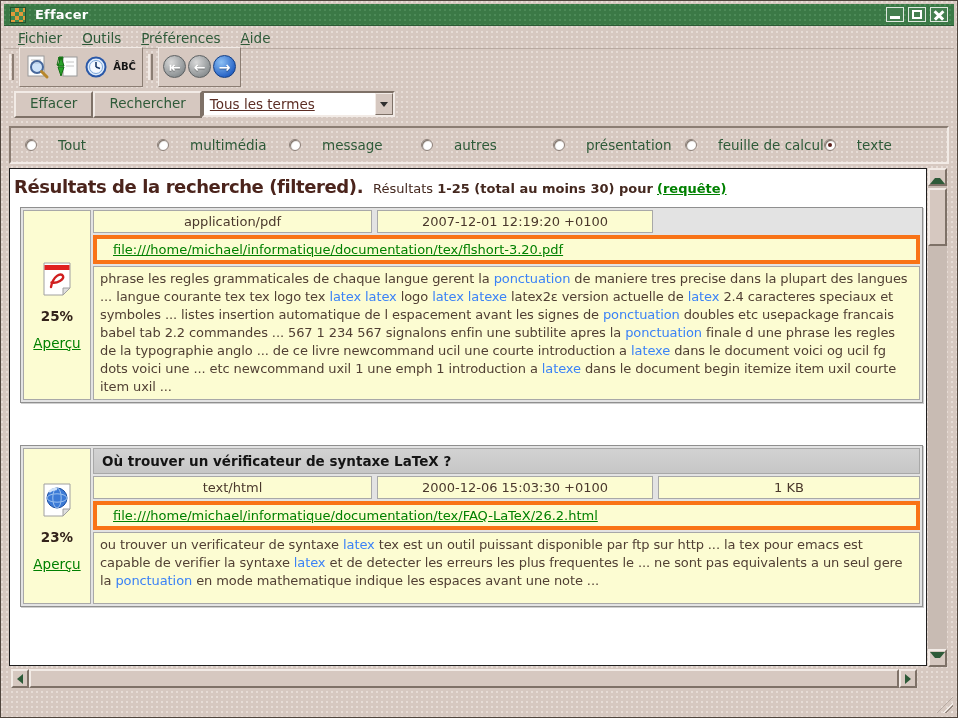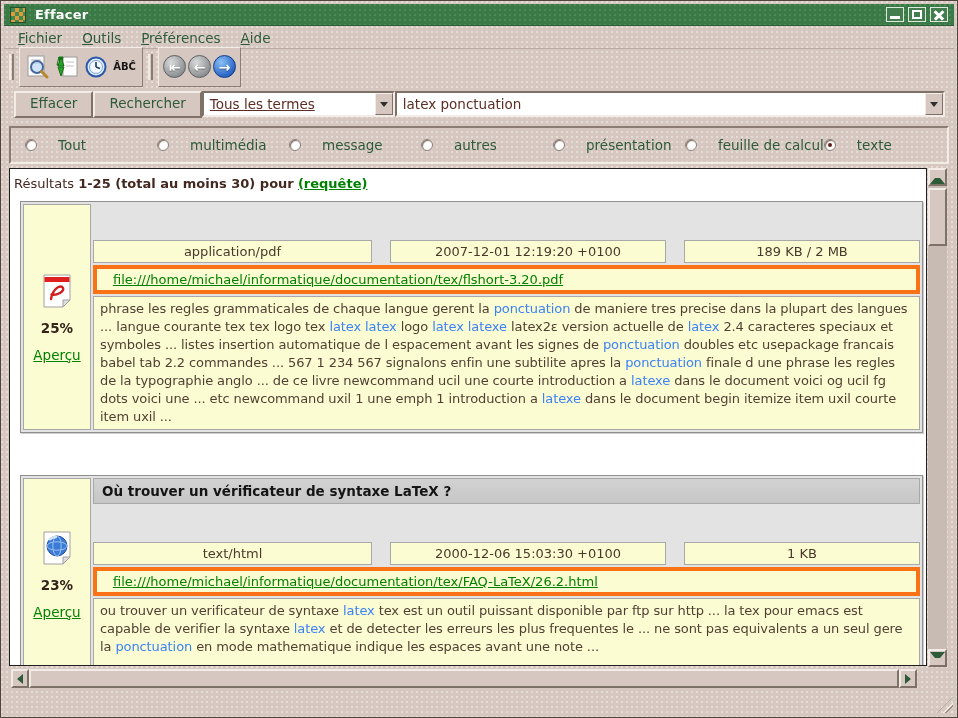--- a/index.html
+++ b/index.html
@@ -136,21 +136,21 @@
     padding:6px 2px;
   }
   .r-relevance { font-size:13.5px; font-weight:bold; color:#33231a; }
   .r-preview { font-size:13.5px; }
 
   .r-right { flex:1; display:flex; flex-direction:column; gap:2px; min-width:0; }
   .r-title {
     background:linear-gradient(#d2d2d2,#c6c6c6); border:1px solid #a8a8a8;
     font-size:13.5px; font-weight:bold; color:#141414; padding:4px 8px;
   }
-  .r-meta { display:flex; gap:18px;margin-top:36px; }
+  .r-meta { display:flex; gap:5px; }
   .r-meta > div {
     background:#fcfcd2; border:1px solid #a8a8a8; font-size:13px; color:#4a382c;
     text-align:center; padding:3px 4px; white-space:nowrap; overflow:hidden;
   }
   .c-mime { flex:0 0 279px; }
   .c-date { flex:0 0 276px; }
   .c-size { flex:1; }
   .r-url { background:#fcfcd2; border:4px solid #f97316; padding:3px 16px; font-size:13px; white-space:nowrap; overflow:hidden; }
   .r-snippet {
     background:#fcfcd2; border:1px solid #a8a8a8; padding:3px 6px; min-height:72px;
@@ -257,26 +257,20 @@
 
   <div class="searchrow">
     <button class="pushbtn">Effacer</button>
     <button class="pushbtn">Rechercher</button>
     <div class="combo mode-combo">
       <span class="cv">Tous les termes</span>
       <span class="combo-arrow">
           <i></i>
         </span>
     </div>
-    <div class="combo query-combo">
-      <input class="query-input" value="latex ponctuation" style="">
-      <span class="combo-arrow">
-          <i></i>
-        </span>
-    </div>
   </div>
 
   <div class="filters" id="filters">
       <label class="radio-item">
         <span class="radio"></span>
         <span class="rlabel">Tout</span>
       </label>
       <label class="radio-item">
         <span class="radio"></span>
         <span class="rlabel">multimédia</span>
@@ -300,20 +294,21 @@
       <label class="radio-item checked">
         <span class="radio">
           <span class="dot"></span>
         </span>
         <span class="rlabel">texte</span>
       </label>
     </div>
 
   <div class="results">
     <div class="results-head">
+      <span class="results-heading">Résultats de la recherche (filtered).</span>
       <span class="results-summary">
         <span>Résultats</span>
         <b>1-25 (total au moins 30) pour</b>
         <a class="green-link">(requête)</a>
       </span>
     </div>
     <div class="entries" id="entries">
   <div class="result">
     <div class="r-left">
       <span class="r-icon">
@@ -325,21 +320,20 @@
         </svg>
 
       </span>
       <span class="r-relevance">25%</span>
       <a class="green-link r-preview">Aperçu</a>
     </div>
     <div class="r-right">
       <div class="r-meta">
         <div class="c-mime">application/pdf</div>
         <div class="c-date">2007-12-01 12:19:20 +0100</div>
-        <div class="c-size">189 KB / 2 MB</div>
       </div>
       <div class="r-url">
         <a class="green-link r-url-link">file:///home/michael/informatique/documentation/tex/flshort-3.20.pdf</a>
       </div>
       <div class="r-snippet"><span class="seg">phrase les regles grammaticales de chaque langue gerent la </span><span class="hl">ponctuation</span><span class="seg"> de maniere tres precise dans la plupart des langues ... langue courante tex tex logo tex </span><span class="hl">latex</span><span class="seg"> </span><span class="hl">latex</span><span class="seg"> logo </span><span class="hl">latex</span><span class="seg"> </span><span class="hl">latexe</span><span class="seg"> latex2ε version actuelle de </span><span class="hl">latex</span><span class="seg"> 2.4 caracteres speciaux et symboles ... listes insertion automatique de l espacement avant les signes de </span><span class="hl">ponctuation</span><span class="seg"> doubles etc usepackage francais babel tab 2.2 commandes ... 567 1 234 567 signalons enfin une subtilite apres la </span><span class="hl">ponctuation</span><span class="seg"> finale d une phrase les regles de la typographie anglo ... de ce livre newcommand ucil une courte introduction a </span><span class="hl">latexe</span><span class="seg"> dans le document voici og ucil fg dots voici une ... etc newcommand uxil 1 une emph 1 introduction a </span><span class="hl">latexe</span><span class="seg"> dans le document begin itemize item uxil courte item uxil ...</span></div>
     </div>
   </div>
 
   <div class="result">
     <div class="r-left">

